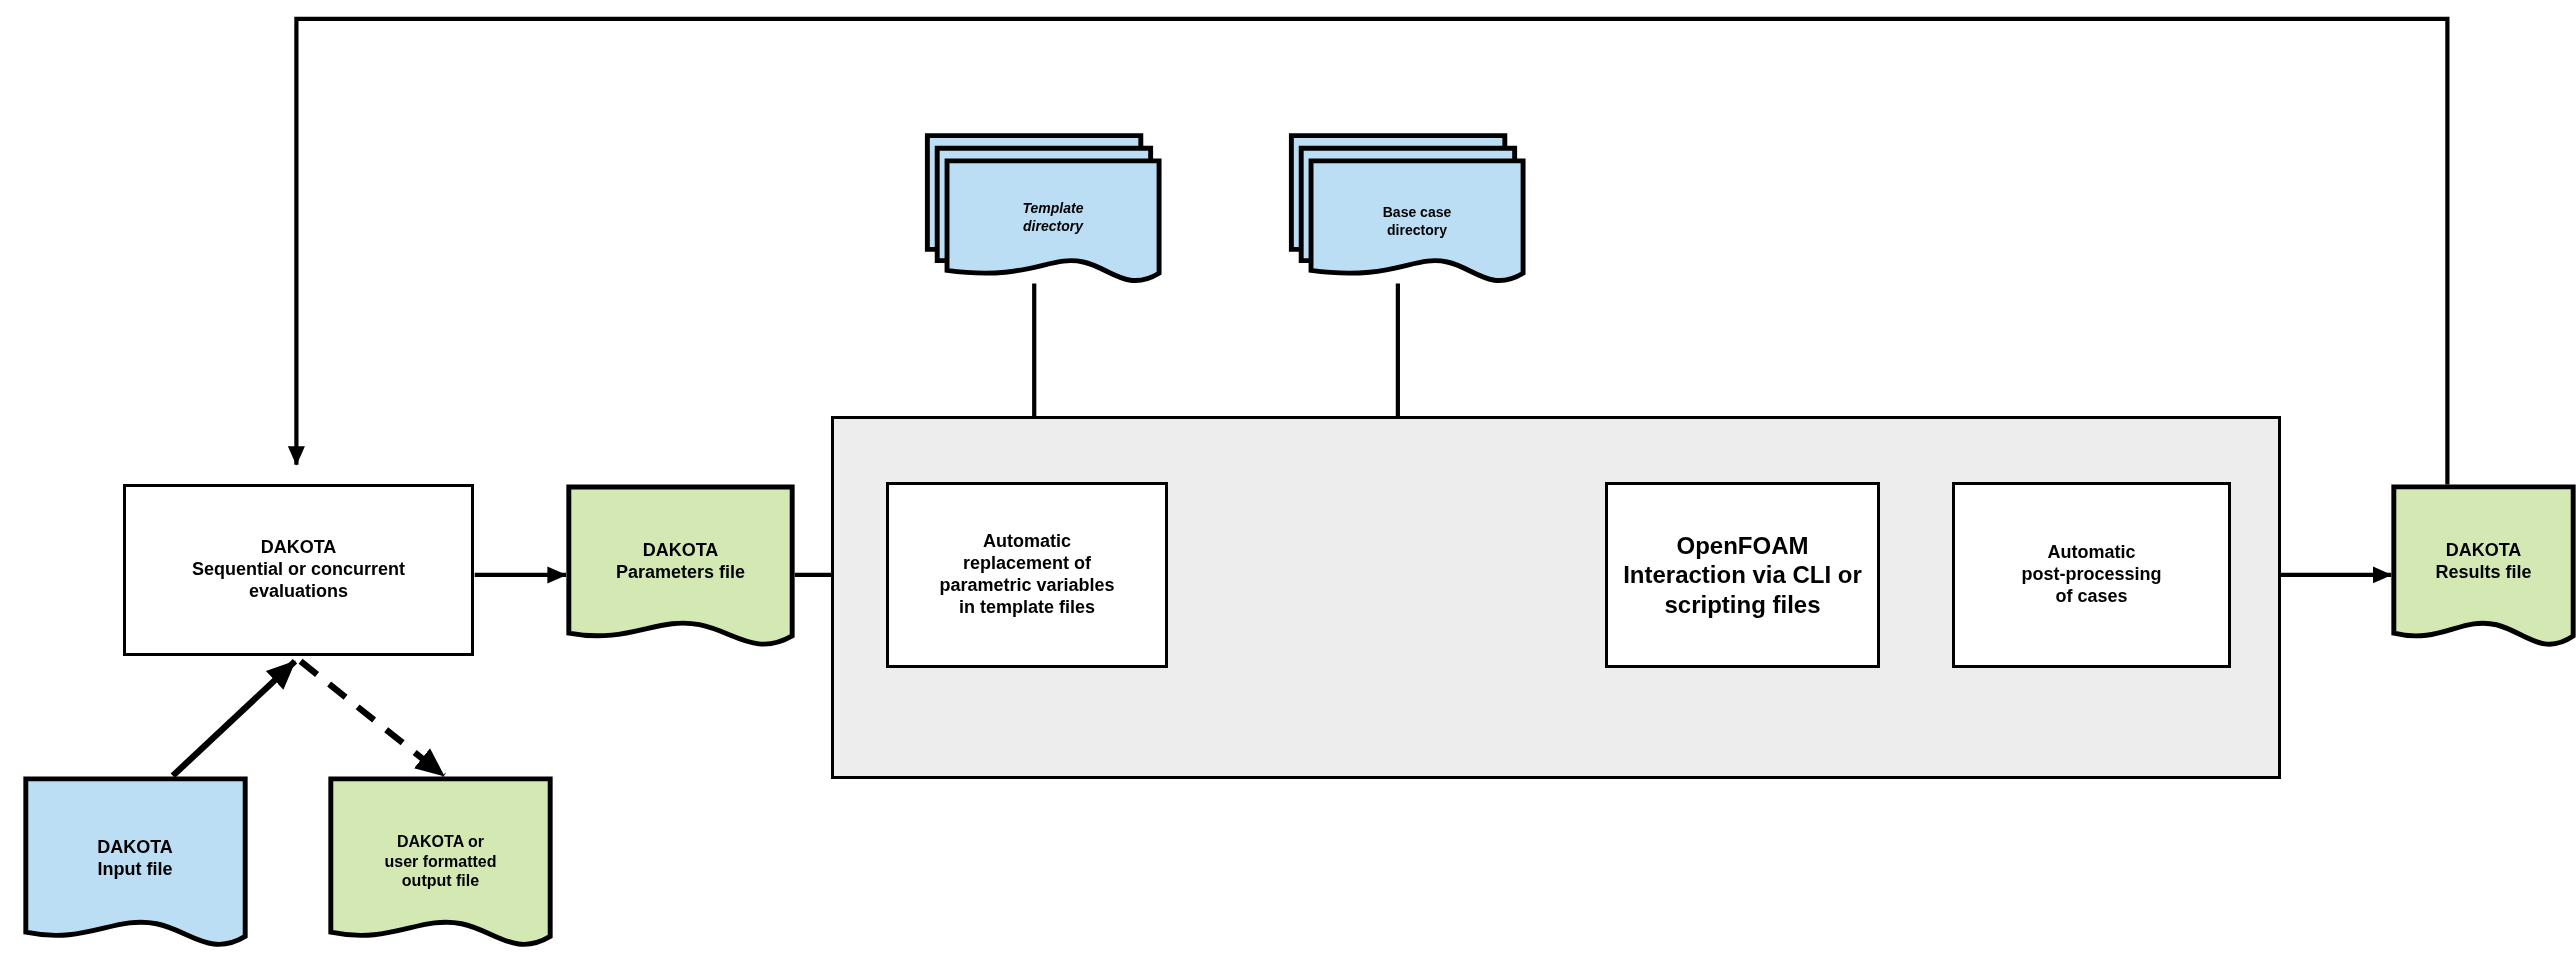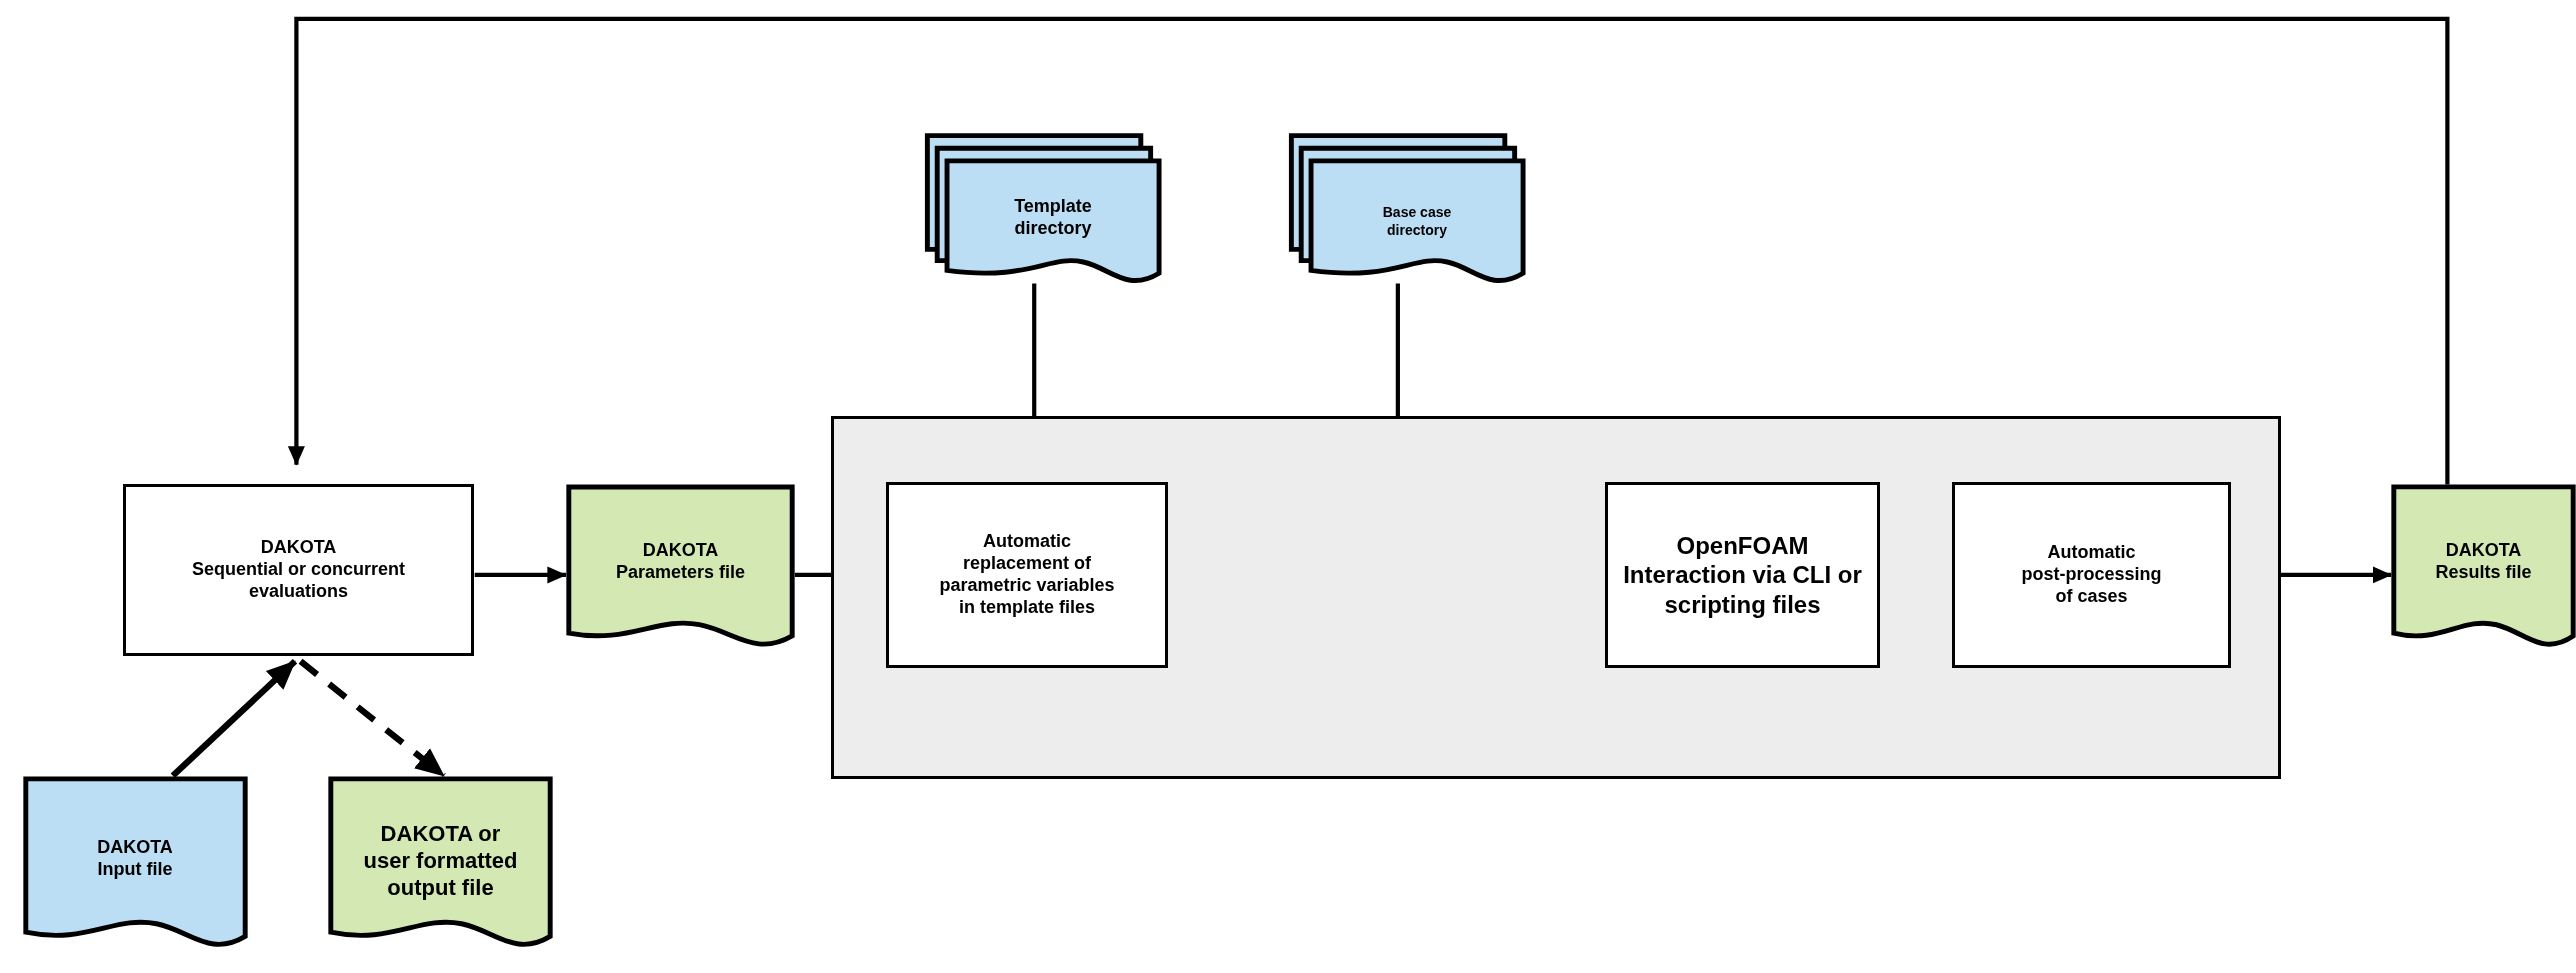--- a/index.html
+++ b/index.html
@@ -158,21 +158,21 @@
 Results file</div>
   </div>
 
   <div class="doc" style="left:909px;top:130px;width:253px;height:165px;">
     <svg width="253" height="165" viewBox="0 0 360 235" xmlns="http://www.w3.org/2000/svg">
       <path d="M 26 8 L 330 8 L 330 170 L 26 170 Z" fill="#bcdef5" stroke="#000000" stroke-width="7" stroke-linejoin="miter"></path>
       <path d="M 40 26 L 344 26 L 344 186 L 40 186 Z" fill="#bcdef5" stroke="#000000" stroke-width="7" stroke-linejoin="miter"></path>
       <path d="M 54 44 L 356 44 L 356 204 C 310 232 286 196 248 188
                C 200 177 172 216 54 200 Z" fill="#bcdef5" stroke="#000000" stroke-width="7" stroke-linejoin="miter"></path>
     </svg>
-    <div class="doc-text" style="top:49px;left:38px;width:212px;height:77px;font-size:18px;">Template
+    <div class="doc-text" style="top:49px;left:38px;width:212px;height:77px;font-size:14px;font-style:italic;">Template
 directory</div>
   </div>
 
   <div class="doc" style="left:1273px;top:130px;width:253px;height:165px;">
     <svg width="253" height="165" viewBox="0 0 360 235" xmlns="http://www.w3.org/2000/svg">
       <path d="M 26 8 L 330 8 L 330 170 L 26 170 Z" fill="#bcdef5" stroke="#000000" stroke-width="7" stroke-linejoin="miter"></path>
       <path d="M 40 26 L 344 26 L 344 186 L 40 186 Z" fill="#bcdef5" stroke="#000000" stroke-width="7" stroke-linejoin="miter"></path>
       <path d="M 54 44 L 356 44 L 356 204 C 310 232 286 196 248 188
                C 200 177 172 216 54 200 Z" fill="#bcdef5" stroke="#000000" stroke-width="7" stroke-linejoin="miter"></path>
     </svg>
@@ -187,19 +187,19 @@
     </svg>
     <div class="doc-text" style="top:37px;width:225px;height:91px;font-size:18px;">DAKOTA
 Input file</div>
   </div>
 
   <div class="doc" style="left:328px;top:776px;width:225px;height:183px;">
     <svg width="225" height="183" viewBox="0 0 320 260" xmlns="http://www.w3.org/2000/svg">
       <path d="M 4 4 L 316 4 L 316 228 C 266 258 238 220 190 210
                C 130 198 90 240 4 222 Z" fill="#d4e8b4" stroke="#000000" stroke-width="7" stroke-linejoin="miter"></path>
     </svg>
-    <div class="doc-text" style="top:29.5px;width:225px;height:112px;font-size:22px;">DAKOTA or
+    <div class="doc-text" style="top:29.5px;width:225px;height:112px;font-size:16px;">DAKOTA or
 user formatted
 output file</div>
   </div>
 
 </div>
 
 
 </body></html>

